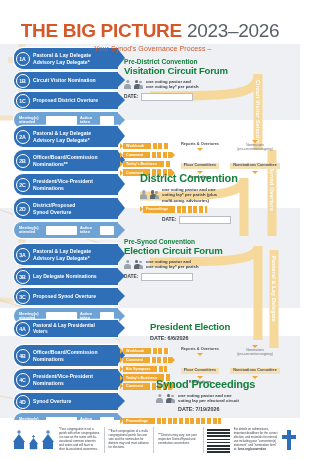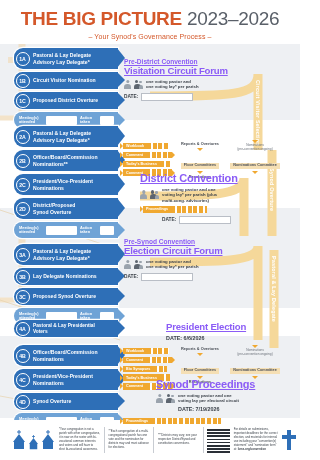--- a/index.html
+++ b/index.html
@@ -6,21 +6,21 @@
   body {
     width: 300px; height: 460px;
     font-family: "Liberation Sans", sans-serif;
     background: #ffffff;
     position: relative;
     overflow: hidden;
   }
   .page { position: relative; width: 300px; height: 460px; }
 
   
-  .header { padding-top: 8px; text-align: center; position: relative; z-index: 20; }
+  .header { padding-top: 20px; text-align: center; position: relative; z-index: 20; }
   .title-line { font-size: 19px; font-weight: bold; letter-spacing: -0.3px; white-space: nowrap; }
   .title-main { color: #d4582a; }
   .title-years { color: #5a6069; font-weight: normal; }
   .subtitle { font-size: 7px; color: #d4582a; margin-top: 3px; letter-spacing: 0.1px; }
 
   
   .band { position: absolute; left: 0; width: 300px; background: #eef0f3; z-index: 0; }
 
   
   .pipes { position: absolute; left: 0; top: 0; width: 300px; height: 460px; z-index: 1; }
@@ -66,21 +66,21 @@
     content: ""; position: absolute; right: -7px; top: 0;
     border-top: 8px solid transparent; border-bottom: 8px solid transparent;
     border-left: 8px solid #6fa3d6;
   }
   .meetingrow .mlbl { font-size: 3.9px; color: #ffffff; font-weight: bold; line-height: 1.15; width: 24px; }
   .meetingrow .mfield { flex: 1; height: 9px; background: #ffffff; border-radius: 1px; }
   .meetingrow .mfield.sm { flex: 0 0 14px; }
 
   
   .rightcol { position: absolute; z-index: 10; }
-  .sec-head { color: #8b5cf6; text-decoration: underline; }
+  .sec-head { color: #15803d; }
   .sec-pre { font-size: 6.6px; font-weight: bold; line-height: 1.15; }
   .sec-main { font-size: 9.6px; font-weight: bold; line-height: 1.1; letter-spacing: -0.2px; }
   .sec-big { font-size: 11px; font-weight: bold; letter-spacing: -0.2px; }
   .voters { display: flex; align-items: center; gap: 3px; margin-top: 2.5px; }
   .voters .who { font-size: 4.3px; color: #3c424a; line-height: 1.3; font-weight: bold; }
   .daterow { display: flex; align-items: center; gap: 3px; margin-top: 3px; }
   .daterow .dlbl { font-size: 4.8px; font-weight: bold; color: #3c424a; }
   .daterow .dbox { width: 52px; height: 8px; background: #ffffff; border: 0.7px solid #b9bec6; }
   .datetext { font-size: 5.4px; font-weight: bold; color: #3c424a; margin-top: 2px; }
 
@@ -376,21 +376,21 @@
     </div>
   </div>
 
   <div class="leftcol" style="top:320px;">
     <div class="bluebox">
       <span class="badge">4A</span>
       <span class="lbl" style="font-size:4.8px;">Pastoral &amp; Lay Presidential Voters</span>
     </div>
   </div>
 
-  <div class="rightcol" style="left:166px;top:322px;width:110px;">
+  <div class="rightcol" style="left:150px;top:322px;width:110px;">
     <div class="sec-main sec-head">President Election</div>
     <div class="datetext">DATE: 6/6/2026</div>
   </div>
 
   <div class="leftcol" style="top:345px;">
     <div class="bluebox tall">
       <span class="badge">4B</span>
       <span class="lbl" style="white-space:pre-line;">Officer/Board/Commission
 Nominations</span>
     </div>

